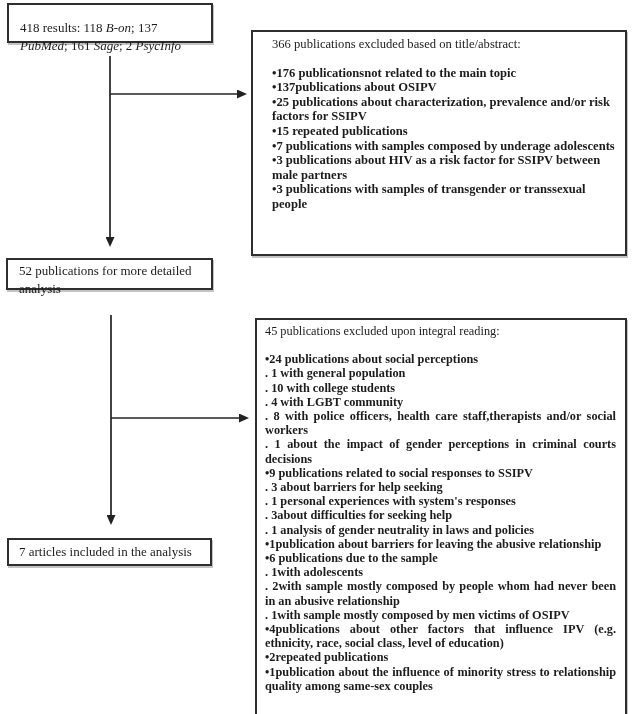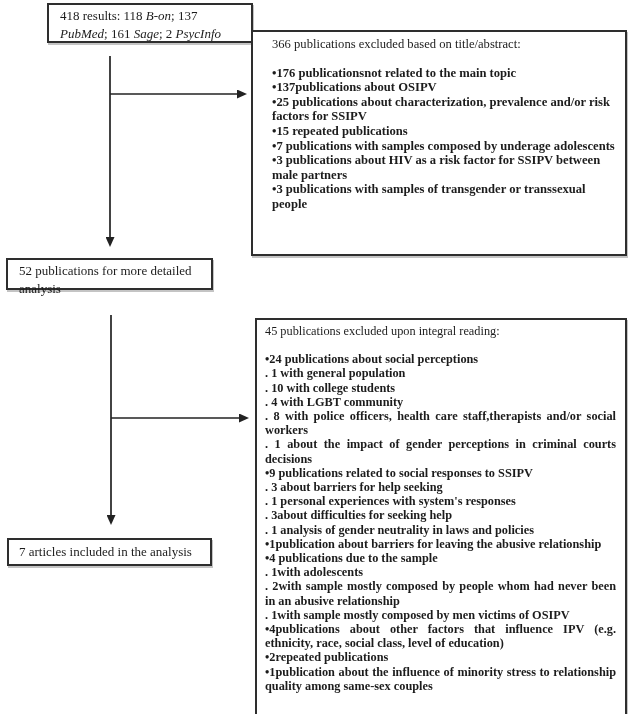--- a/index.html
+++ b/index.html
@@ -4,22 +4,22 @@
 <style>
   html,body{margin:0;padding:0;background:#ffffff;}
   .canvas{
     position:relative;width:632px;height:714px;background:#ffffff;
     font-family:"Liberation Serif", serif;color:#1c1c1c;overflow:hidden;
   }
   .fbox{
     position:absolute;background:#ffffff;border:2px solid #2e2e2e;
     box-sizing:border-box;box-shadow:1px 2px 0 rgba(125,125,125,.45);
   }
-  .box-results{left:7px;top:3px;width:206px;height:40px;padding:2px 8px 0 11px;
-    font-size:13px;line-height:17.5px;margin-left:40px;}
+  .box-results{left:7px;top:3px;width:206px;height:40px;padding:14px 8px 0 11px;
+    font-size:13px;line-height:17.5px;}
   .box-detailed{left:6px;top:258px;width:207px;height:32px;padding:2px 4px 0 11px;
     font-size:13px;line-height:17.5px;}
   .box-included{left:7px;top:538px;width:205px;height:28px;padding:3px 8px 4px 10px;
     font-size:13px;line-height:17px;}
   .box-excl1{left:251px;top:30px;width:376px;height:226px;padding:5px 10px 0 19px;
     font-size:12.6px;line-height:14.6px;}
   .box-excl2{left:255px;top:318px;width:372px;height:469px;padding:4px 9px 0 8px;
     font-size:12.3px;line-height:14.2px;}
   .box-excl2 .item{text-align:justify;}
   .excl-title{margin:0 0 14px 0;}
@@ -74,21 +74,21 @@
         <div class="item">. 10 with college students</div>
         <div class="item">. 4 with LGBT community</div>
         <div class="item">. 8 with police officers, health care staff,therapists and/or social workers</div>
         <div class="item">. 1 about the impact of gender perceptions in criminal courts decisions</div>
         <div class="item">•9 publications related to social responses to SSIPV</div>
         <div class="item">. 3 about barriers for help seeking</div>
         <div class="item">. 1 personal experiences with system's responses</div>
         <div class="item">. 3about difficulties for seeking help</div>
         <div class="item">. 1 analysis of gender neutrality in laws and policies</div>
         <div class="item">•1publication about barriers for leaving the abusive relationship</div>
-        <div class="item">•4 publications due to the sample</div>
+        <div class="item">•6 publications due to the sample</div>
         <div class="item">. 1with adolescents</div>
         <div class="item">. 2with sample mostly composed by people whom had never been in an abusive relationship</div>
         <div class="item">. 1with sample mostly composed by men victims of OSIPV</div>
         <div class="item">•4publications about other factors that influence IPV (e.g. ethnicity, race, social class, level of education)</div>
         <div class="item">•2repeated publications</div>
         <div class="item">•1publication about the influence of minority stress to relationship quality among same-sex couples</div>
       </div>
   </div>
 
   <div class="fbox box-included">

